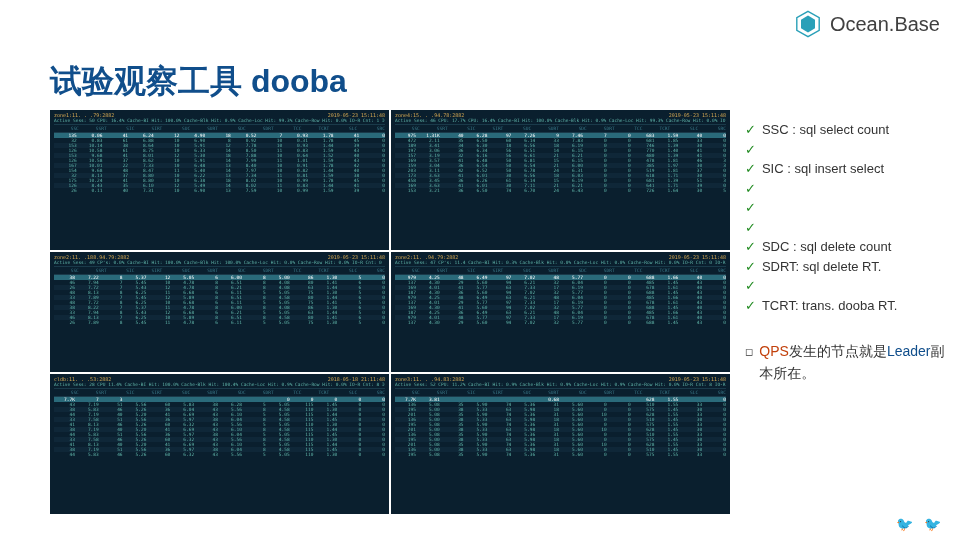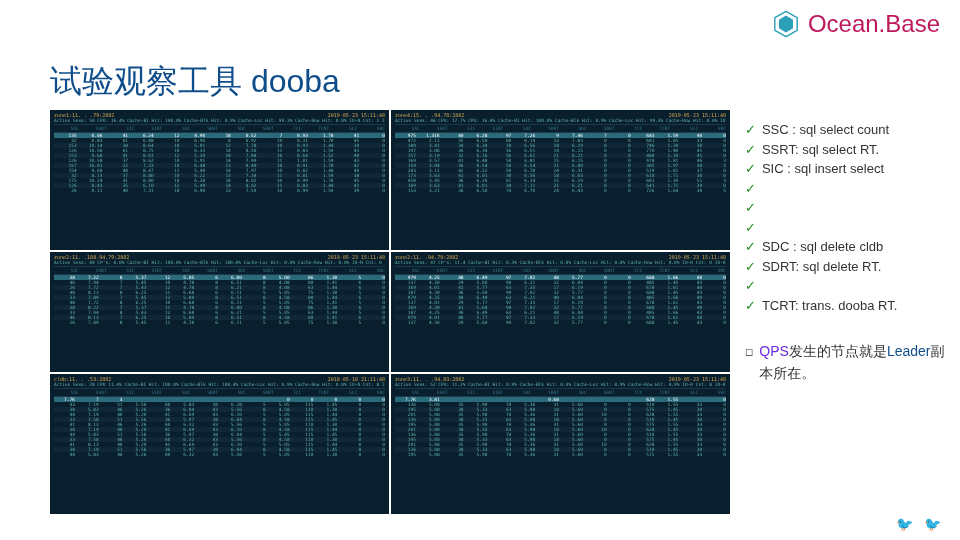--- a/index.html
+++ b/index.html
@@ -1,42 +1,42 @@
 <!DOCTYPE html>
 <html><head>
 <meta charset="utf-8">
 <style>
   * { margin: 0; padding: 0; box-sizing: border-box; }
   body { width: 960px; height: 540px; background: #fff; font-family: Arial, sans-serif; position: relative; overflow: hidden; }
   
   .header { position: absolute; top: 10px; right: 20px; display: flex; align-items: center; gap: 8px; }
   .logo-icon { width: 28px; height: 28px; }
-  .logo-text { font-size: 24px; color: #be185d; font-weight: 300; }
+  .logo-text { font-size: 20px; color: #404040; font-weight: 300; }
   
-  .title { position: absolute; top: 60px; left: 50px; font-size: 32px; font-weight: normal; color: #104E8B; }
+  .title { position: absolute; top: 60px; left: 50px; font-size: 32px; font-weight: bold; color: #104E8B; }
   
   .panels { position: absolute; top: 110px; left: 50px; width: 680px; display: grid; grid-template-columns: 1fr 1fr; grid-template-rows: 140px 120px 140px; gap: 2px; }
   .panel { background: #0a1f2e; color: #5fb3a8; font-family: monospace; font-size: 5px; padding: 2px 4px; overflow: hidden; position: relative; }
   .panel-header { color: #d4a853; font-size: 5px; white-space: nowrap; overflow: hidden; }
   .panel-ts { position: absolute; top: 2px; right: 4px; color: #d4a853; }
   .panel-stats { color: #5fb3a8; font-size: 4.5px; white-space: nowrap; overflow: hidden; }
   .panel-cols { display: flex; gap: 3px; color: #3a7a8a; font-size: 4.5px; margin-top: 1px; border-top: 1px solid #1a3a4a; border-bottom: 1px solid #1a3a4a; padding: 1px 0; }
   .panel-cols span { flex: 1; text-align: right; }
   .panel-row { display: flex; gap: 3px; font-size: 4.5px; color: #5fb3a8; }
   .panel-row span { flex: 1; text-align: right; }
   .panel-row:nth-child(odd) { background: rgba(30,60,80,0.3); }
   .highlight-row { background: #2a6a7a !important; color: #fff; }
   
   .legend { position: absolute; top: 120px; left: 745px; width: 200px; }
   .legend-item { font-size: 13px; color: #333; line-height: 1.5; display: flex; }
   .check { color: #228B22; margin-right: 6px; font-size: 13px; }
   
   .note { position: absolute; top: 340px; left: 745px; width: 200px; font-size: 14px; color: #333; line-height: 1.6; display: flex; }
   .note-bullet { margin-right: 6px; font-size: 10px; margin-top: 4px; }
-  .note .qps { color: #6d28d9; text-align: right; }
+  .note .qps { color: #c2410c; text-align: right; }
   .note .leader { color: #104E8B; margin-top: 28px; }
   
   .footer-icons { position: absolute; bottom: 8px; right: 20px; display: flex; gap: 12px; }
   .footer-icon { width: 16px; height: 16px; color: #5fb3a8; font-size: 14px; }
 </style>
 </head>
 <body>
 
 <div class="header">
   <svg class="logo-icon" viewBox="0 0 40 40">
@@ -1241,38 +1241,37 @@
     </div>
   </div>
 
 <div class="legend" id="legend">
     <div class="legend-item">
       <span class="check">✓</span>
       <span>SSC : sql select count</span>
     </div>
     <div class="legend-item">
       <span class="check">✓</span>
-      <span>SSRT: sql select RT.</span>
     </div>
     <div class="legend-item">
       <span class="check">✓</span>
       <span>SIC : sql insert select</span>
     </div>
     <div class="legend-item">
       <span class="check">✓</span>
     </div>
     <div class="legend-item">
       <span class="check">✓</span>
     </div>
     <div class="legend-item">
       <span class="check">✓</span>
     </div>
     <div class="legend-item">
       <span class="check">✓</span>
-      <span>SDC : sql delete cldb</span>
+      <span>SDC : sql delete count</span>
     </div>
     <div class="legend-item">
       <span class="check">✓</span>
       <span>SDRT: sql delete RT.</span>
     </div>
     <div class="legend-item">
       <span class="check">✓</span>
     </div>
     <div class="legend-item">
       <span class="check">✓</span>

